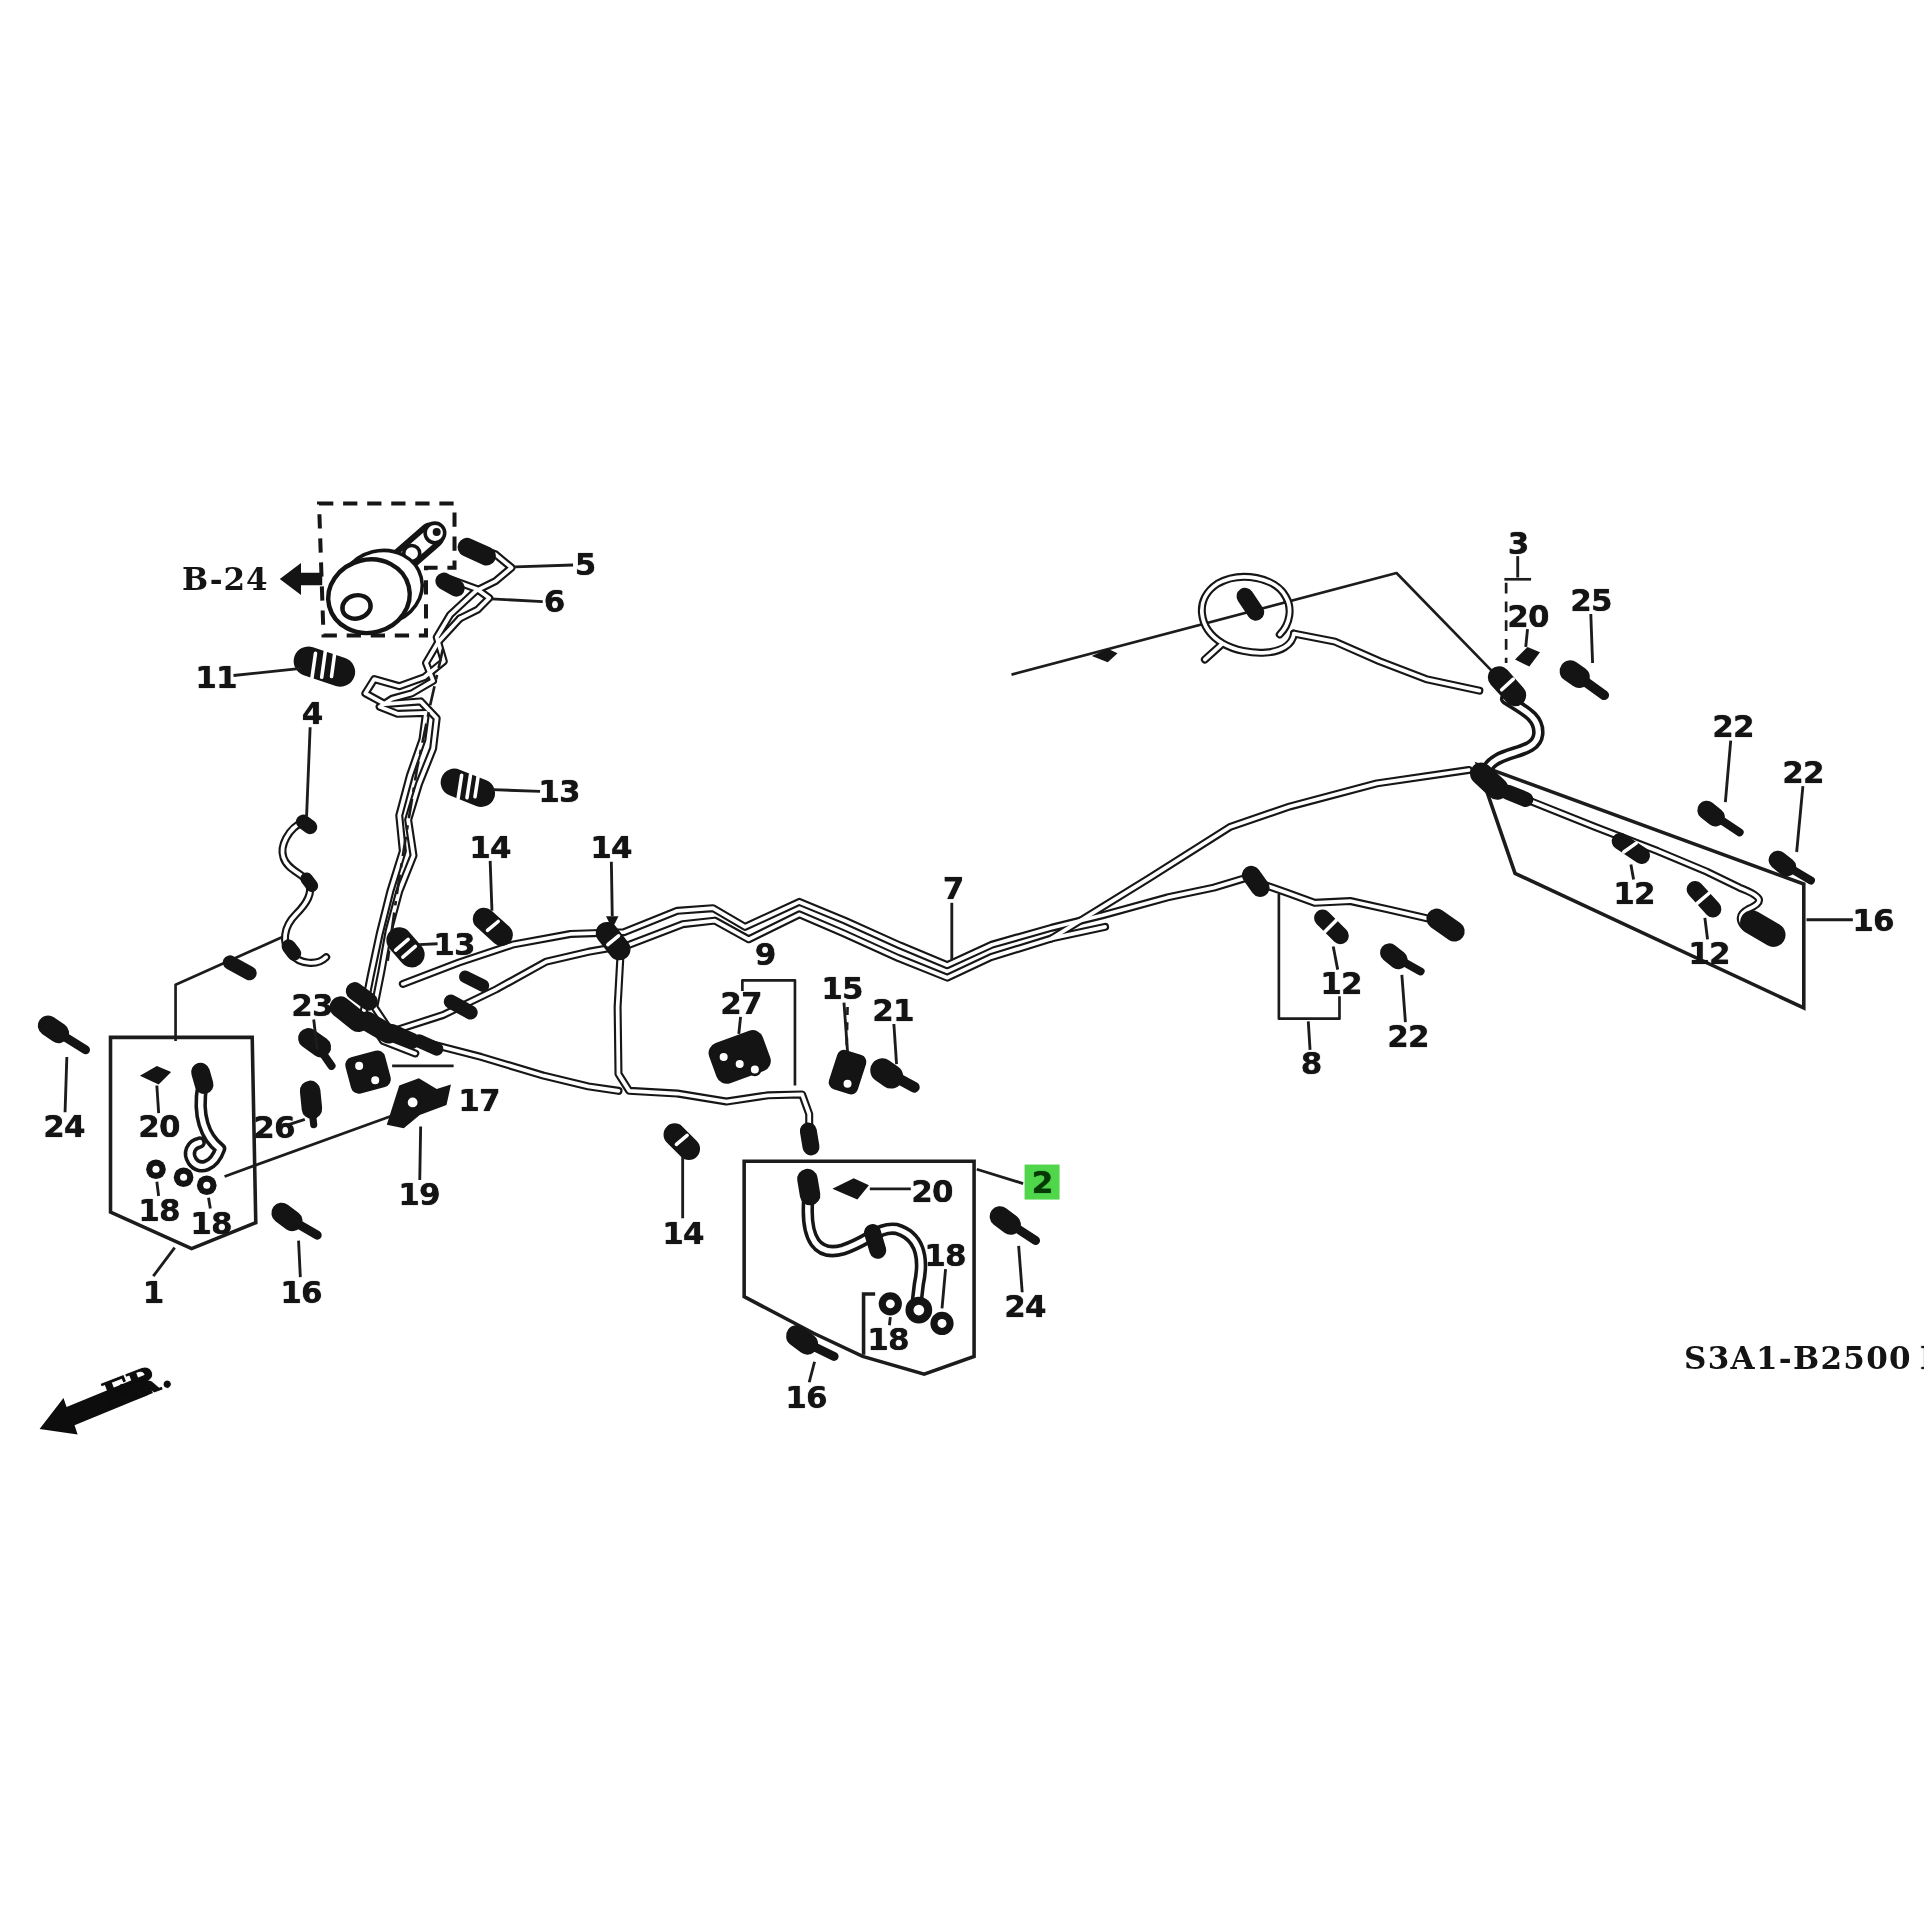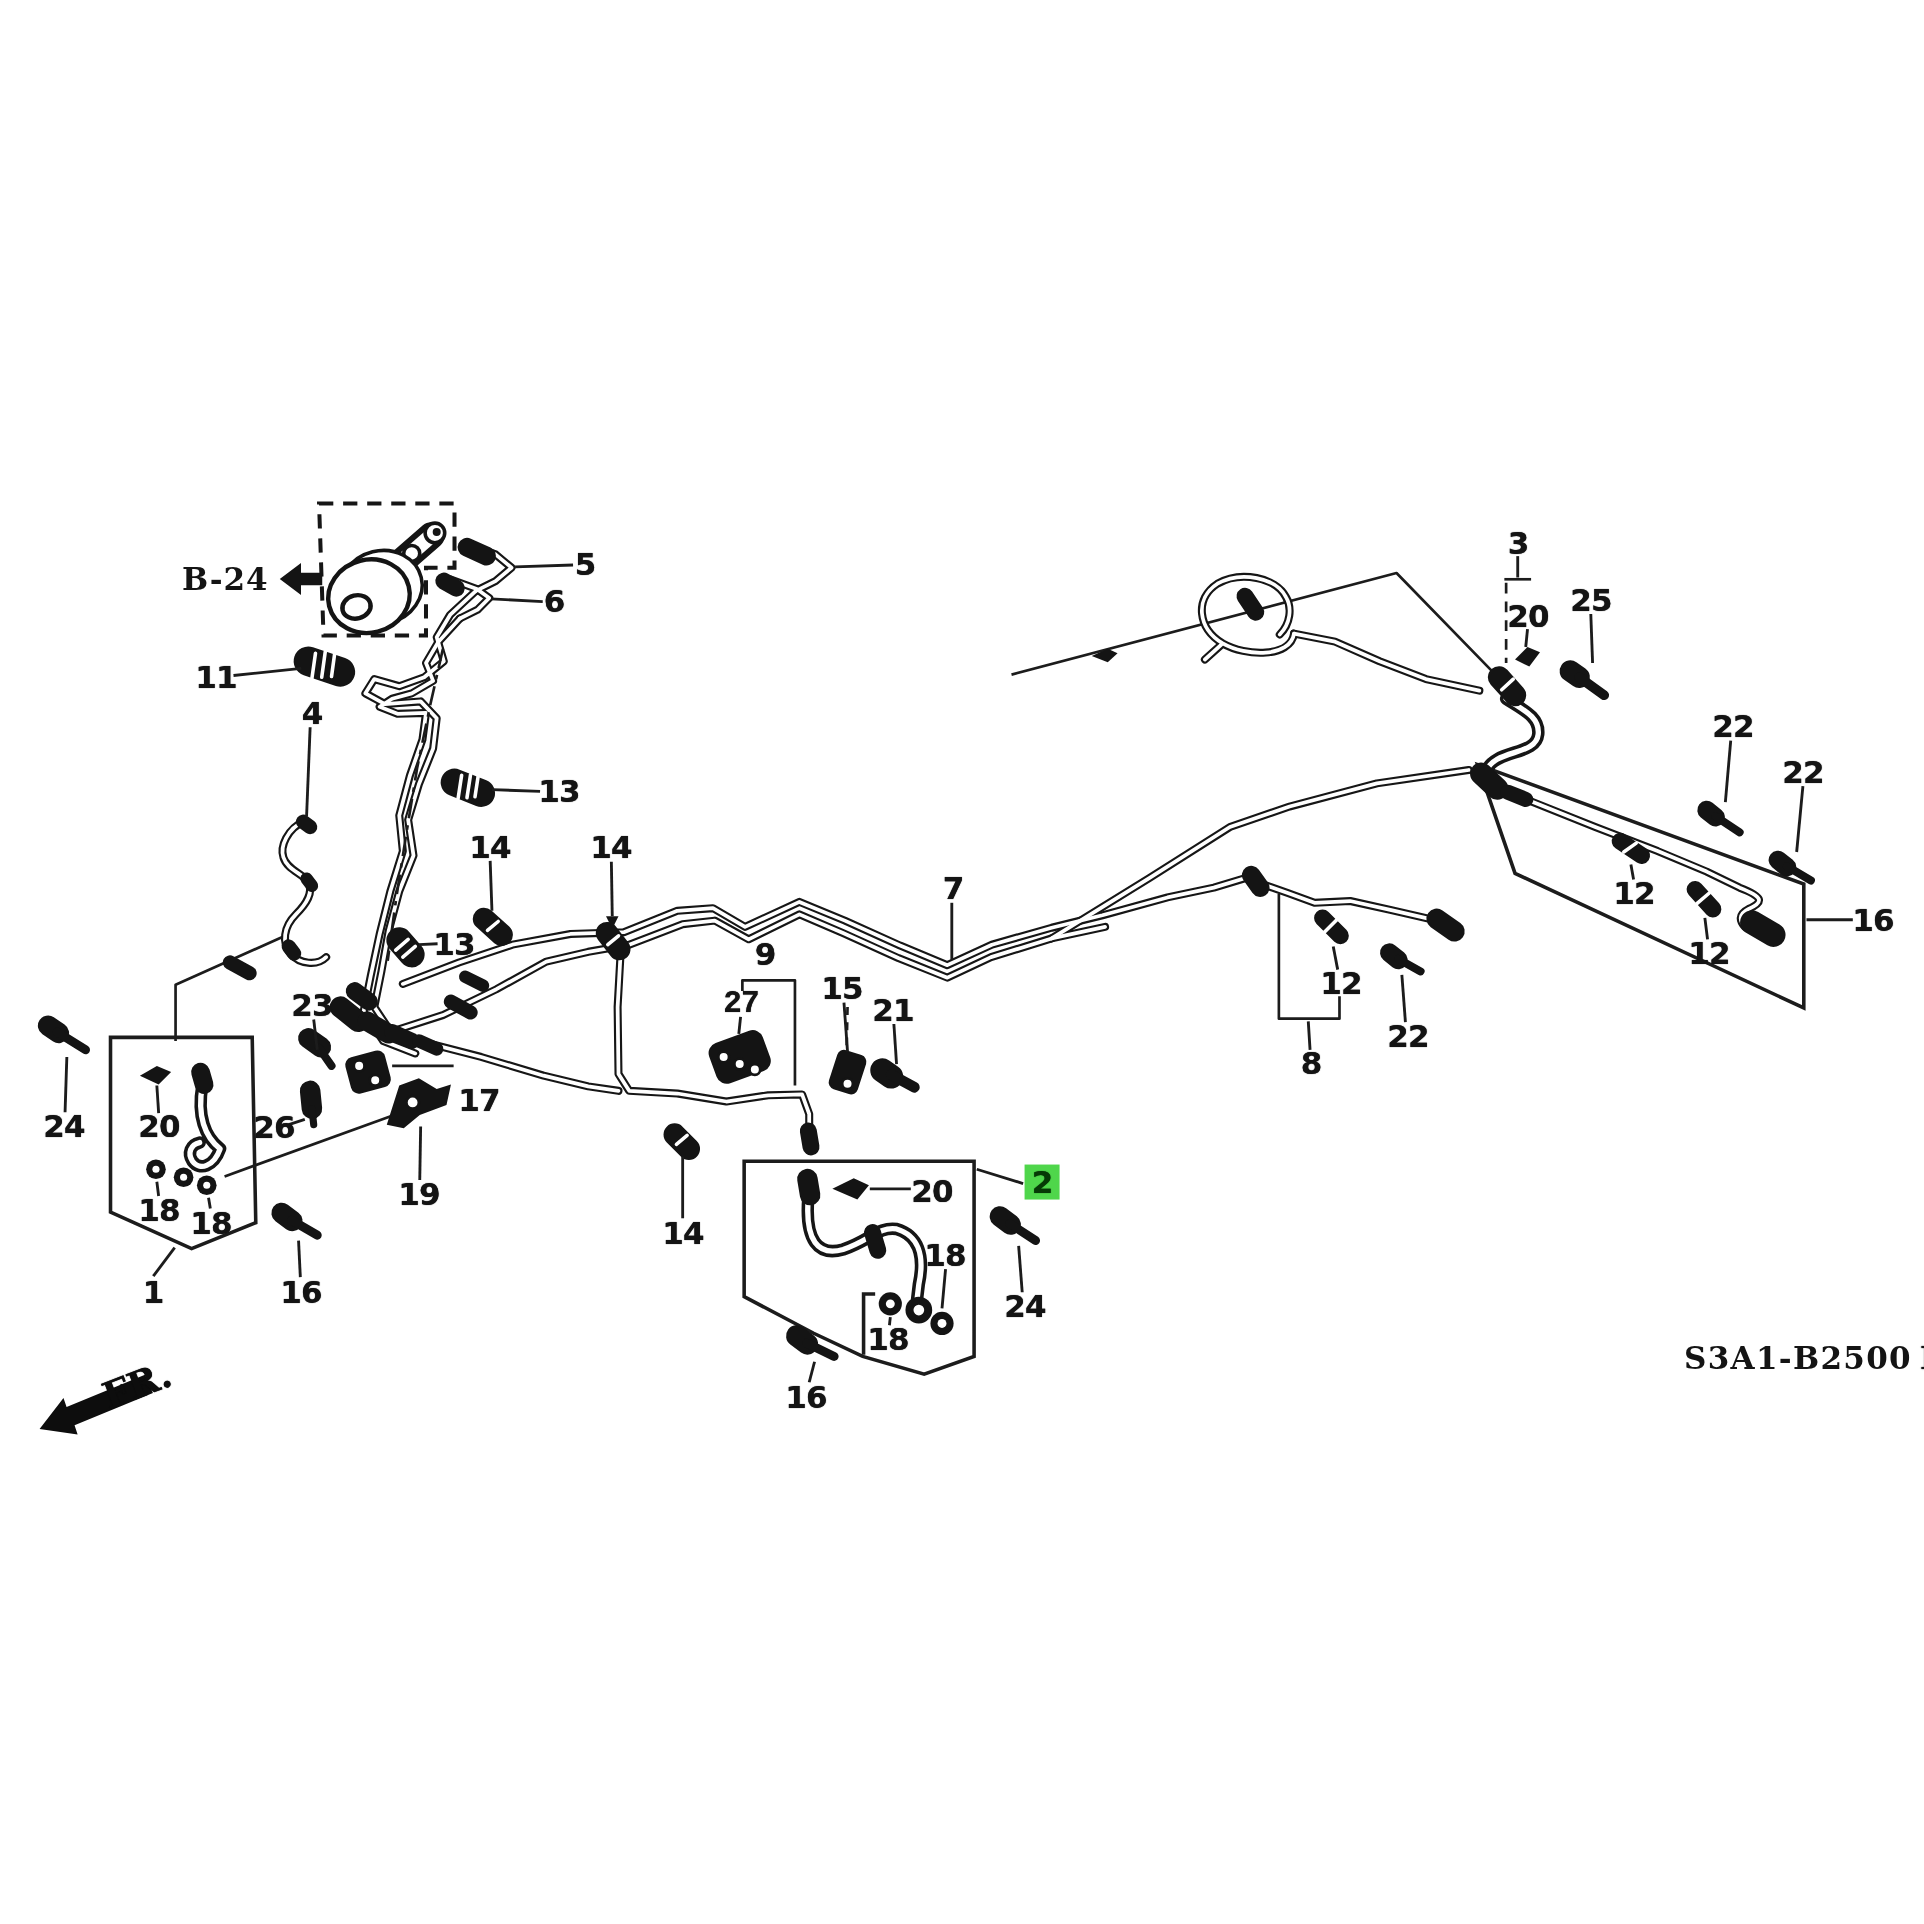--- a/index.html
+++ b/index.html
@@ -379,16 +379,16 @@
       <span class="callout" style="left: 932px; top: 1191px;">20</span>
       <span class="callout" style="left: 893px; top: 1010px;">21</span>
       <span class="callout" style="left: 1408px; top: 1036px;">22</span>
       <span class="callout" style="left: 1733px; top: 726px;">22</span>
       <span class="callout" style="left: 1803px; top: 772px;">22</span>
       <span class="callout" style="left: 312px; top: 1005px;">23</span>
       <span class="callout" style="left: 64px; top: 1126px;">24</span>
       <span class="callout" style="left: 1025px; top: 1306px;">24</span>
       <span class="callout" style="left: 1591px; top: 600px; text-align: right;">25</span>
       <span class="callout" style="left: 274px; top: 1127px;">26</span>
-      <span class="callout" style="left: 741px; top: 1003px; font-family: Liberation Mono, monospace;">27</span>
+      <span class="callout" style="left: 741px; top: 1003px;">27</span>
     </div>
 </div>
 
 
 </body></html>

